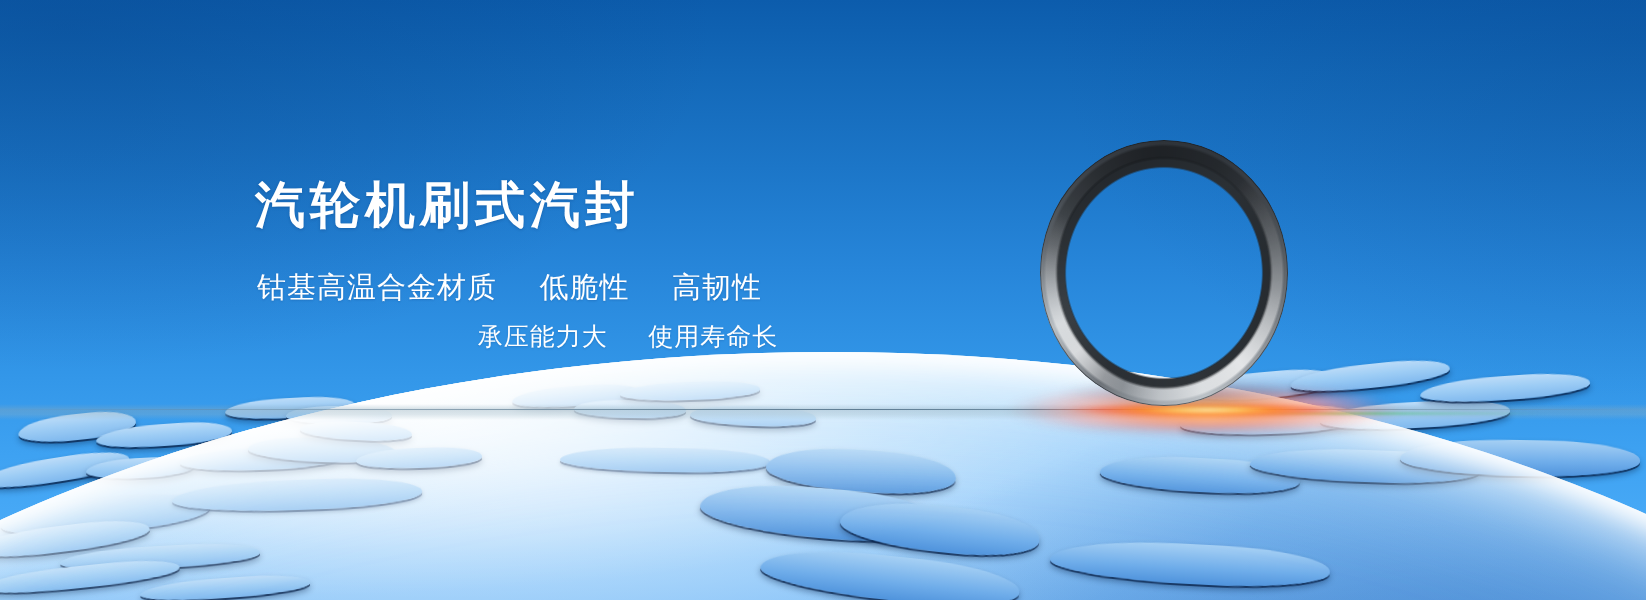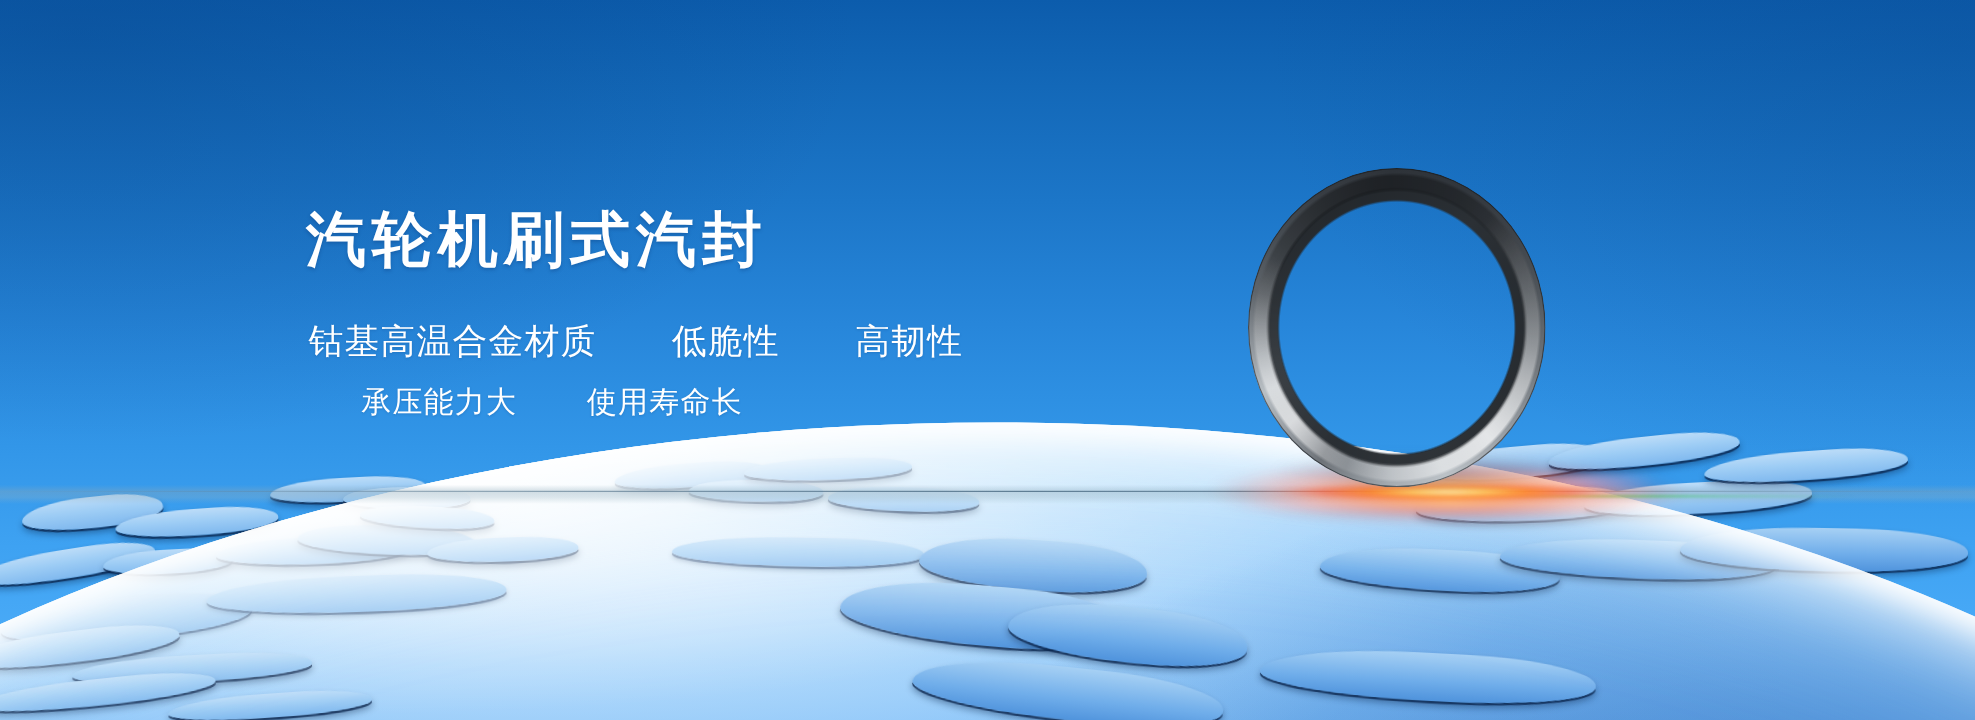--- a/index.html
+++ b/index.html
@@ -5,21 +5,21 @@
   html, body {
     margin: 0;
     padding: 0;
     background: #ffffff;
   }
   #banner {
     position: relative;
     width: 1646px;
     height: 600px;
     overflow: hidden;
-    font-family: Liberation Mono, monospace;
+    font-family: Liberation Serif, serif;
     user-select: none;
   }
 
   
   .sky {
     position: absolute;
     inset: 0;
     background:
       linear-gradient(to bottom,
         #0c5cac 0%,
@@ -340,20 +340,21 @@
   }
   .sub2 {
     margin: 16px 0 0 46px;
     font-size: 25px;
     line-height: 34px;
     font-weight: 400;
     color: #ffffff;
     letter-spacing: 1px;
     white-space: nowrap;
     text-shadow: 0 1px 2px rgba(10,50,110,0.22);
+    text-align: center;
   }
   .gap { display: inline-block; width: 26px; }
 </style>
 </head>
 <body>
 
 <div id="banner">
 
   <div class="sky"></div>
   <div class="sky-left-tint"></div>

